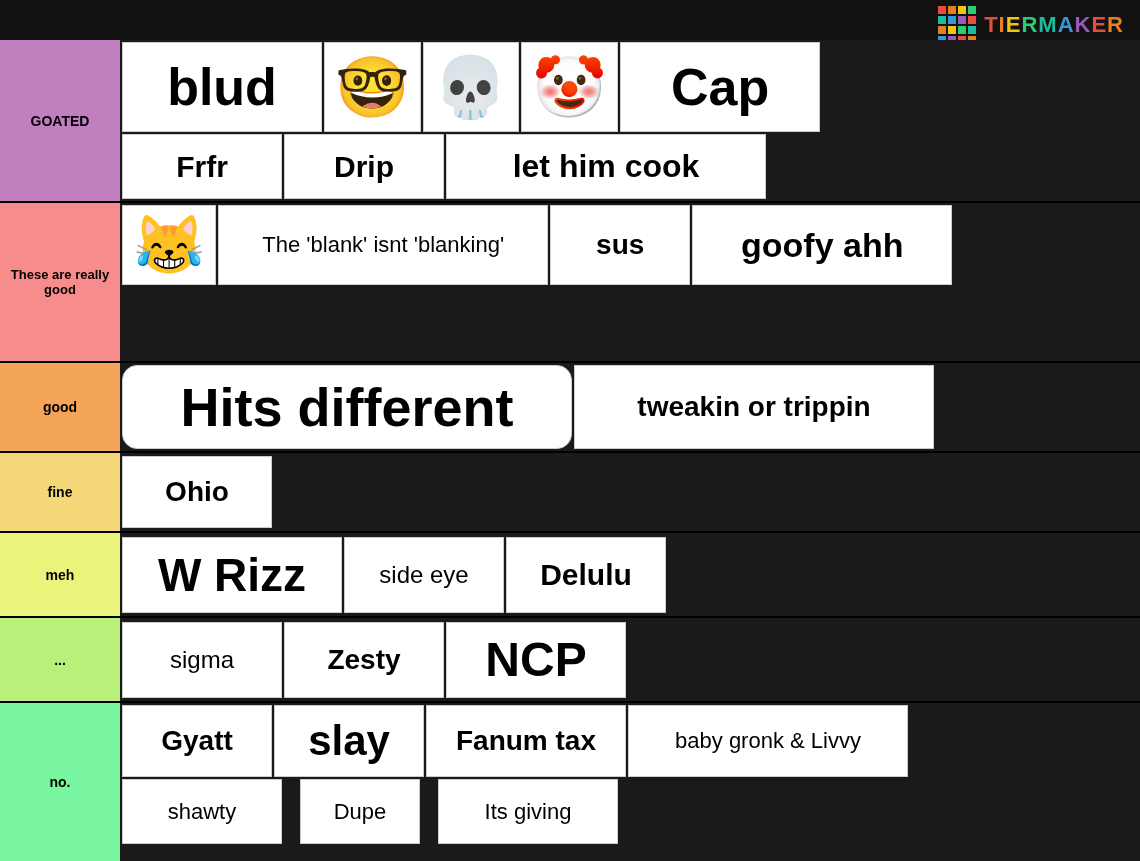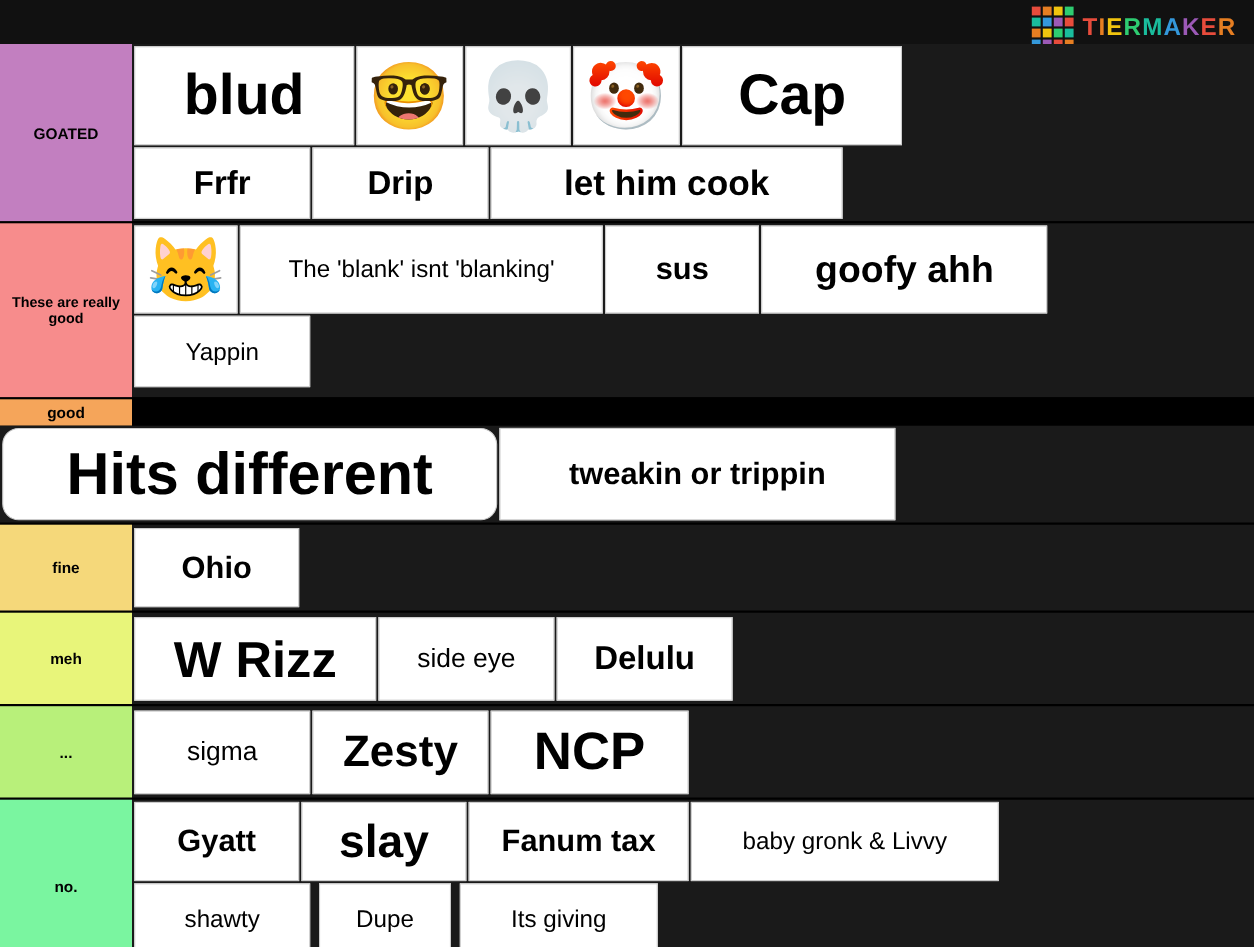--- a/index.html
+++ b/index.html
@@ -164,27 +164,24 @@
   <div class="tier-label good2-label" style="font-size:13px;">
     <span>These are really good</span>
   </div>
   <div style="flex:1; background:#1a1a1a; display:flex; flex-direction:column; gap:2px; padding:2px;">
     <div style="display:flex; gap:2px; align-items:center;">
       <div class="tier-item emoji-item" style="height:80px; font-size:58px;">😹</div>
       <div class="tier-item medium-text" style="min-width:330px; height:80px; font-size:22px;">The 'blank' isnt 'blanking'</div>
       <div class="tier-item large-text" style="min-width:140px; height:80px; font-size:28px;">sus</div>
       <div class="tier-item large-text" style="min-width:260px; height:80px; font-size:34px;">goofy ahh</div>
     </div>
-    <div style="display:flex; gap:2px; align-items:center;">
-      <div class="tier-item medium-text" style="min-width:160px; height:65px; font-size:22px;">Yappin</div>
-    </div>
-  </div>
-</div>
-
-<div class="tier-row" style="min-height:90px;flex-direction:column;">
+  </div>
+</div>
+
+<div class="tier-row" style="min-height:90px;">
   <div class="tier-label good-label">
     <span>good</span>
   </div>
   <div style="flex:1; background:#1a1a1a; display:flex; gap:2px; padding:2px; align-items:center;">
     <div class="tier-item xlarge-text" style="min-width:450px; height:84px; font-size:54px;border-radius:15px;">Hits different</div>
     <div class="tier-item large-text" style="min-width:360px; height:84px; font-size:28px;">tweakin or trippin</div>
   </div>
 </div>
 
 <div class="tier-row" style="min-height:80px;">
@@ -206,35 +203,35 @@
     <div class="tier-item large-text" style="min-width:160px; height:76px; font-size:30px;">Delulu</div>
   </div>
 </div>
 
 <div class="tier-row" style="min-height:85px;">
   <div class="tier-label dot-label">
     <span>...</span>
   </div>
   <div style="flex:1; background:#1a1a1a; display:flex; gap:2px; padding:2px; align-items:center;">
     <div class="tier-item medium-text" style="min-width:160px; height:76px; font-size:24px;">sigma</div>
-    <div class="tier-item large-text" style="min-width:160px; height:76px; font-size:40px;">Zesty</div>
+    <div class="tier-item large-text" style="min-width:160px; height:76px; font-size:28px;">Zesty</div>
     <div class="tier-item xlarge-text" style="min-width:180px; height:76px; font-size:48px;">NCP</div>
   </div>
 </div>
 
 <div class="tier-row" style="min-height:160px;">
   <div class="tier-label no-label">
     <span>no.</span>
   </div>
   <div style="flex:1; background:#1a1a1a; display:flex; flex-direction:column; gap:2px; padding:2px;">
     <div style="display:flex; gap:2px; align-items:center;">
       <div class="tier-item large-text" style="min-width:150px; height:72px; font-size:28px;">Gyatt</div>
       <div class="tier-item xlarge-text" style="min-width:150px; height:72px; font-size:42px;">slay</div>
       <div class="tier-item large-text" style="min-width:200px; height:72px; font-size:28px;">Fanum tax</div>
       <div class="tier-item medium-text" style="min-width:280px; height:72px; font-size:22px;">baby gronk &amp; Livvy</div>
     </div>
-    <div style="display:flex; gap:8px; align-items:center;">
+    <div style="display:flex; gap:18px; align-items:center;">
       <div class="tier-item medium-text" style="min-width:160px; height:65px; font-size:22px;">shawty</div>
       <div class="tier-item medium-text" style="min-width:120px; height:65px; font-size:22px;">Dupe</div>
       <div class="tier-item medium-text" style="min-width:180px; height:65px; font-size:22px;">Its giving</div>
     </div>
   </div>
 </div>
 
 </body></html>

